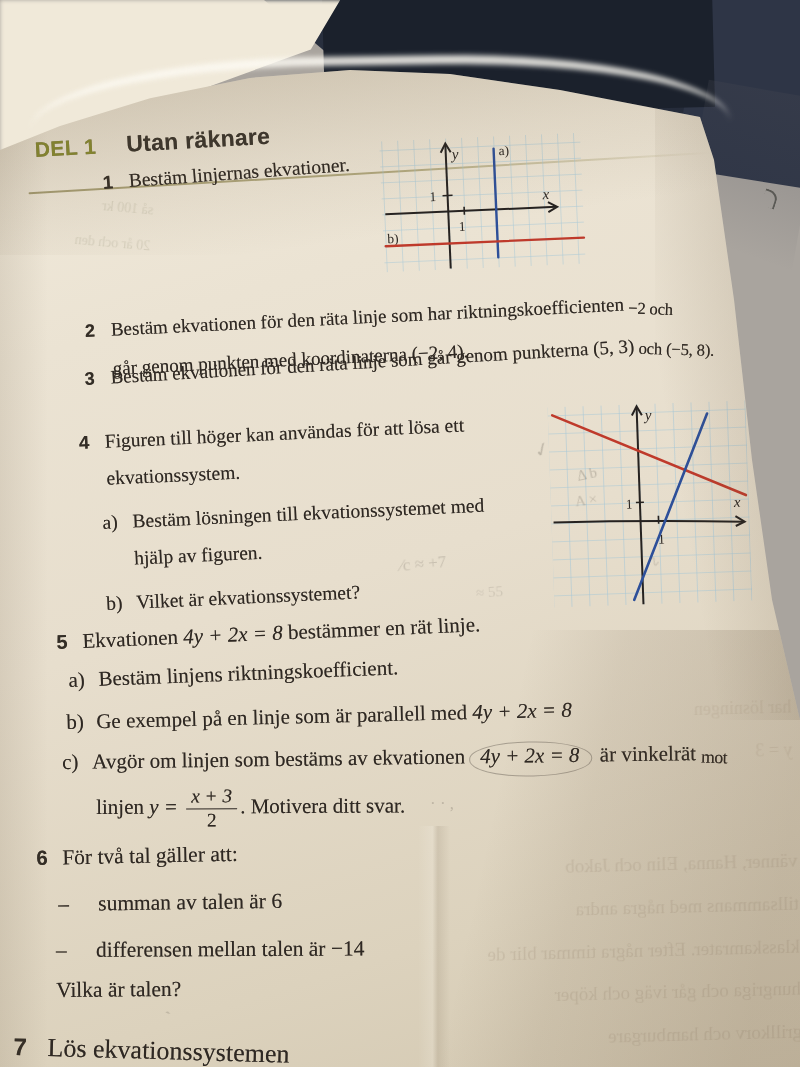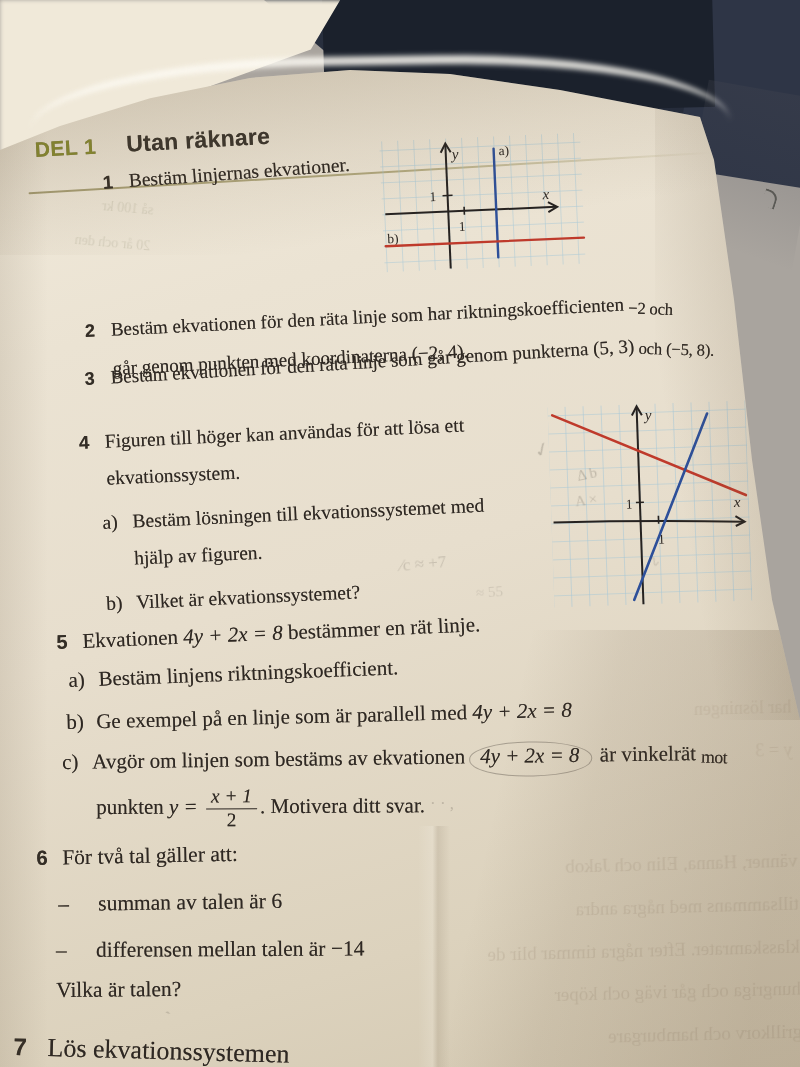--- a/index.html
+++ b/index.html
@@ -195,21 +195,21 @@
     <div class="blk p5r p5-a">
       <span class="slabel">a)</span><span>Bestäm linjens riktningskoefficient.</span>
     </div>
     <div class="blk p5r p5-b">
       <span class="slabel">b)</span><span>Ge exempel på en linje som är parallell med </span><span class="eq">4y + 2x = 8</span>
     </div>
     <div class="blk p5r p5-c">
       <span class="slabel">c)</span><span>Avgör om linjen som bestäms av ekvationen</span><span class="circle"><span class="eq">4y + 2x = 8</span></span><span> är vinkelrät </span><span class="mot">mot</span>
     </div>
     <div class="blk p5r p5-c2">
-      <span>punkten </span><span class="eq">y = </span><span class="frac"><span class="fn eq">x + 1</span><span class="fd">2</span></span><span>. Motivera ditt svar.</span>
+      <span>linjen </span><span class="eq">y = </span><span class="frac"><span class="fn eq">x + 3</span><span class="fd">2</span></span><span>. Motivera ditt svar.</span>
     </div>
 
     <div class="blk p6r p6-1">
       <span class="num">6</span><span>För två tal gäller att:</span>
     </div>
     <div class="blk p6r p6-i1">
       <span class="dash">–</span><span>summan av talen är 6</span>
     </div>
     <div class="blk p6r p6-i2">
       <span class="dash">–</span><span>differensen mellan talen är −14</span>

